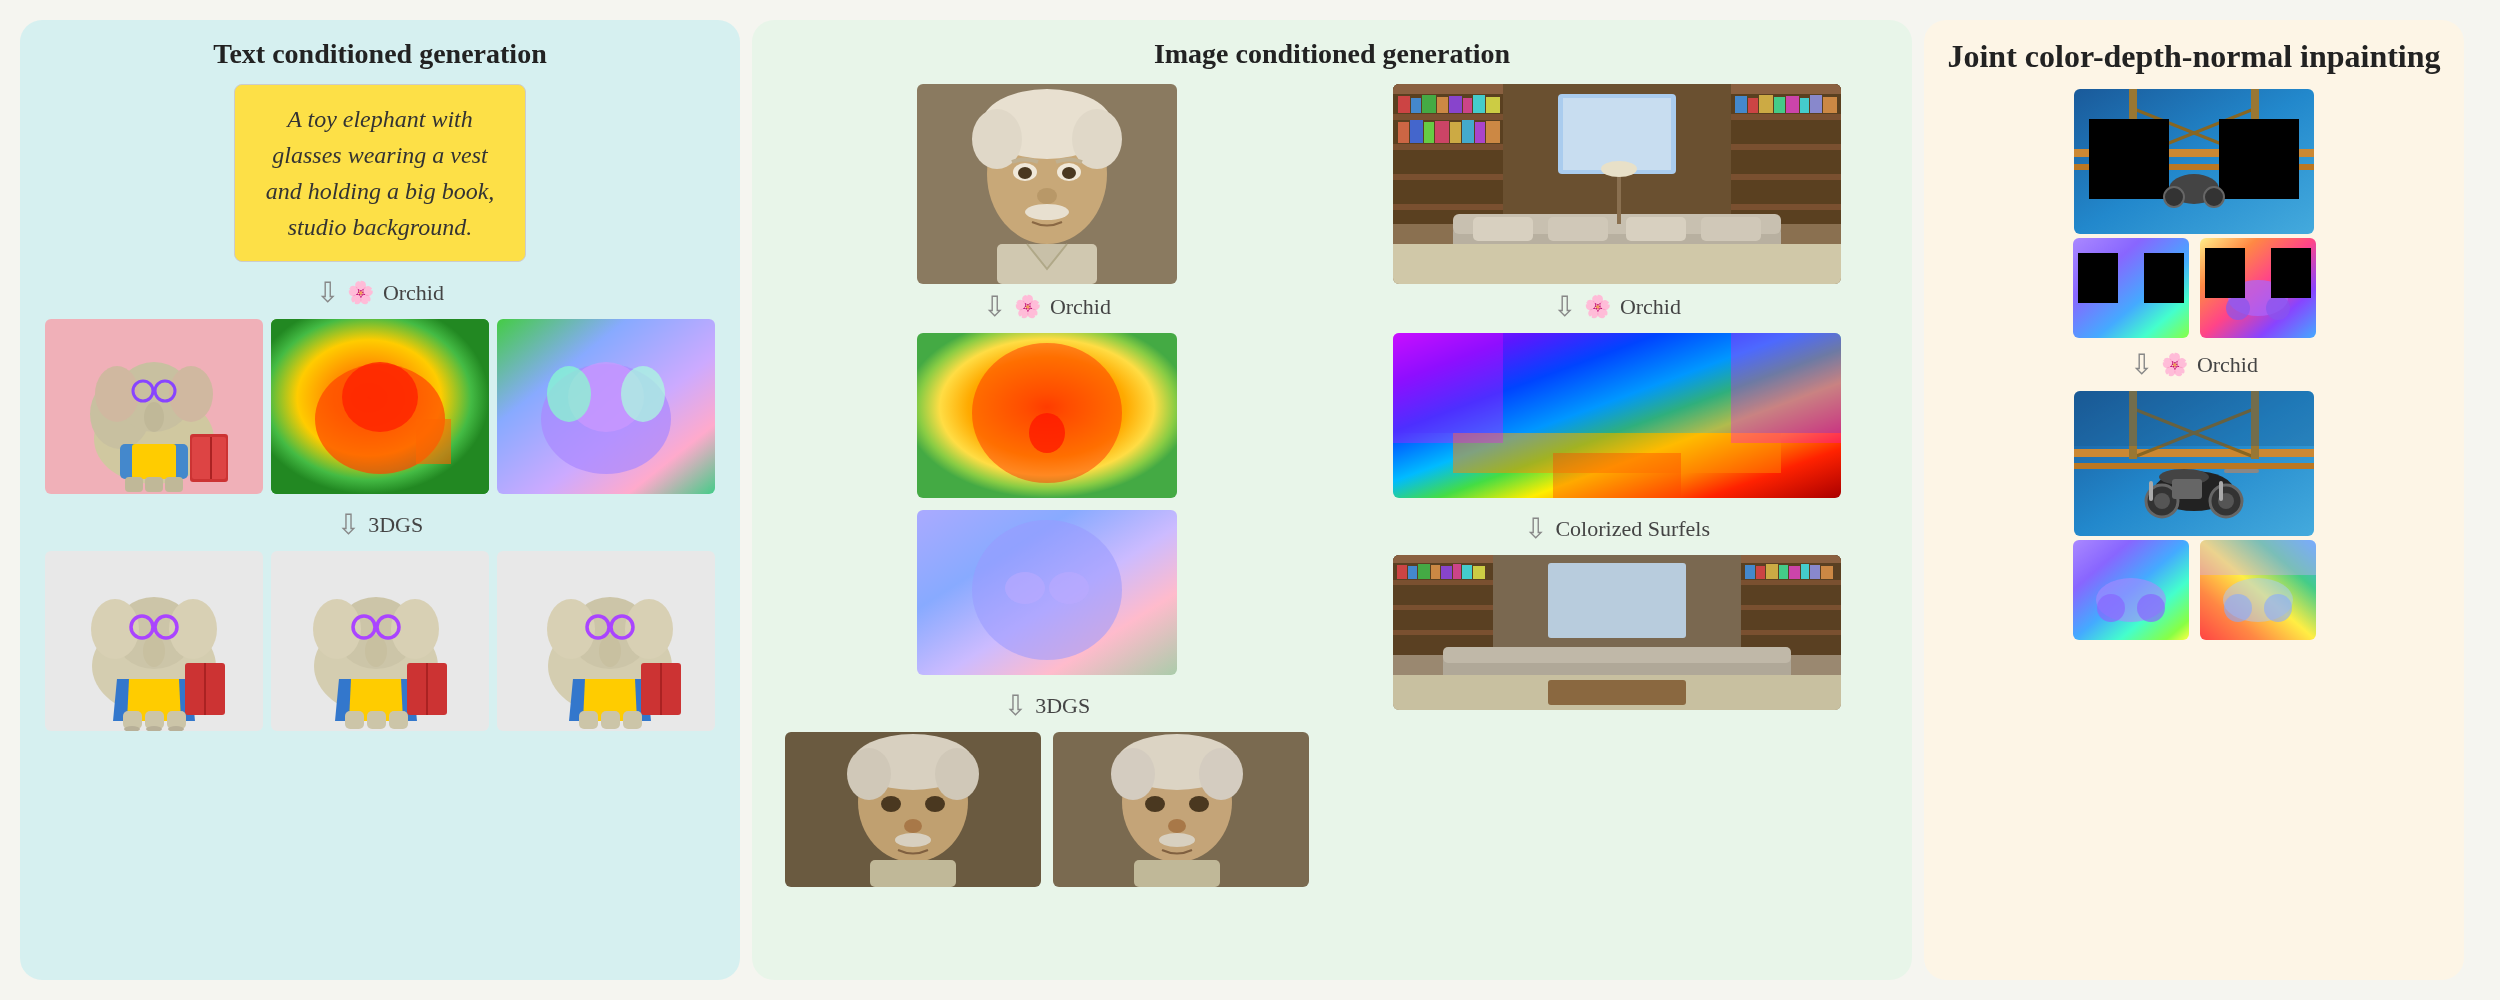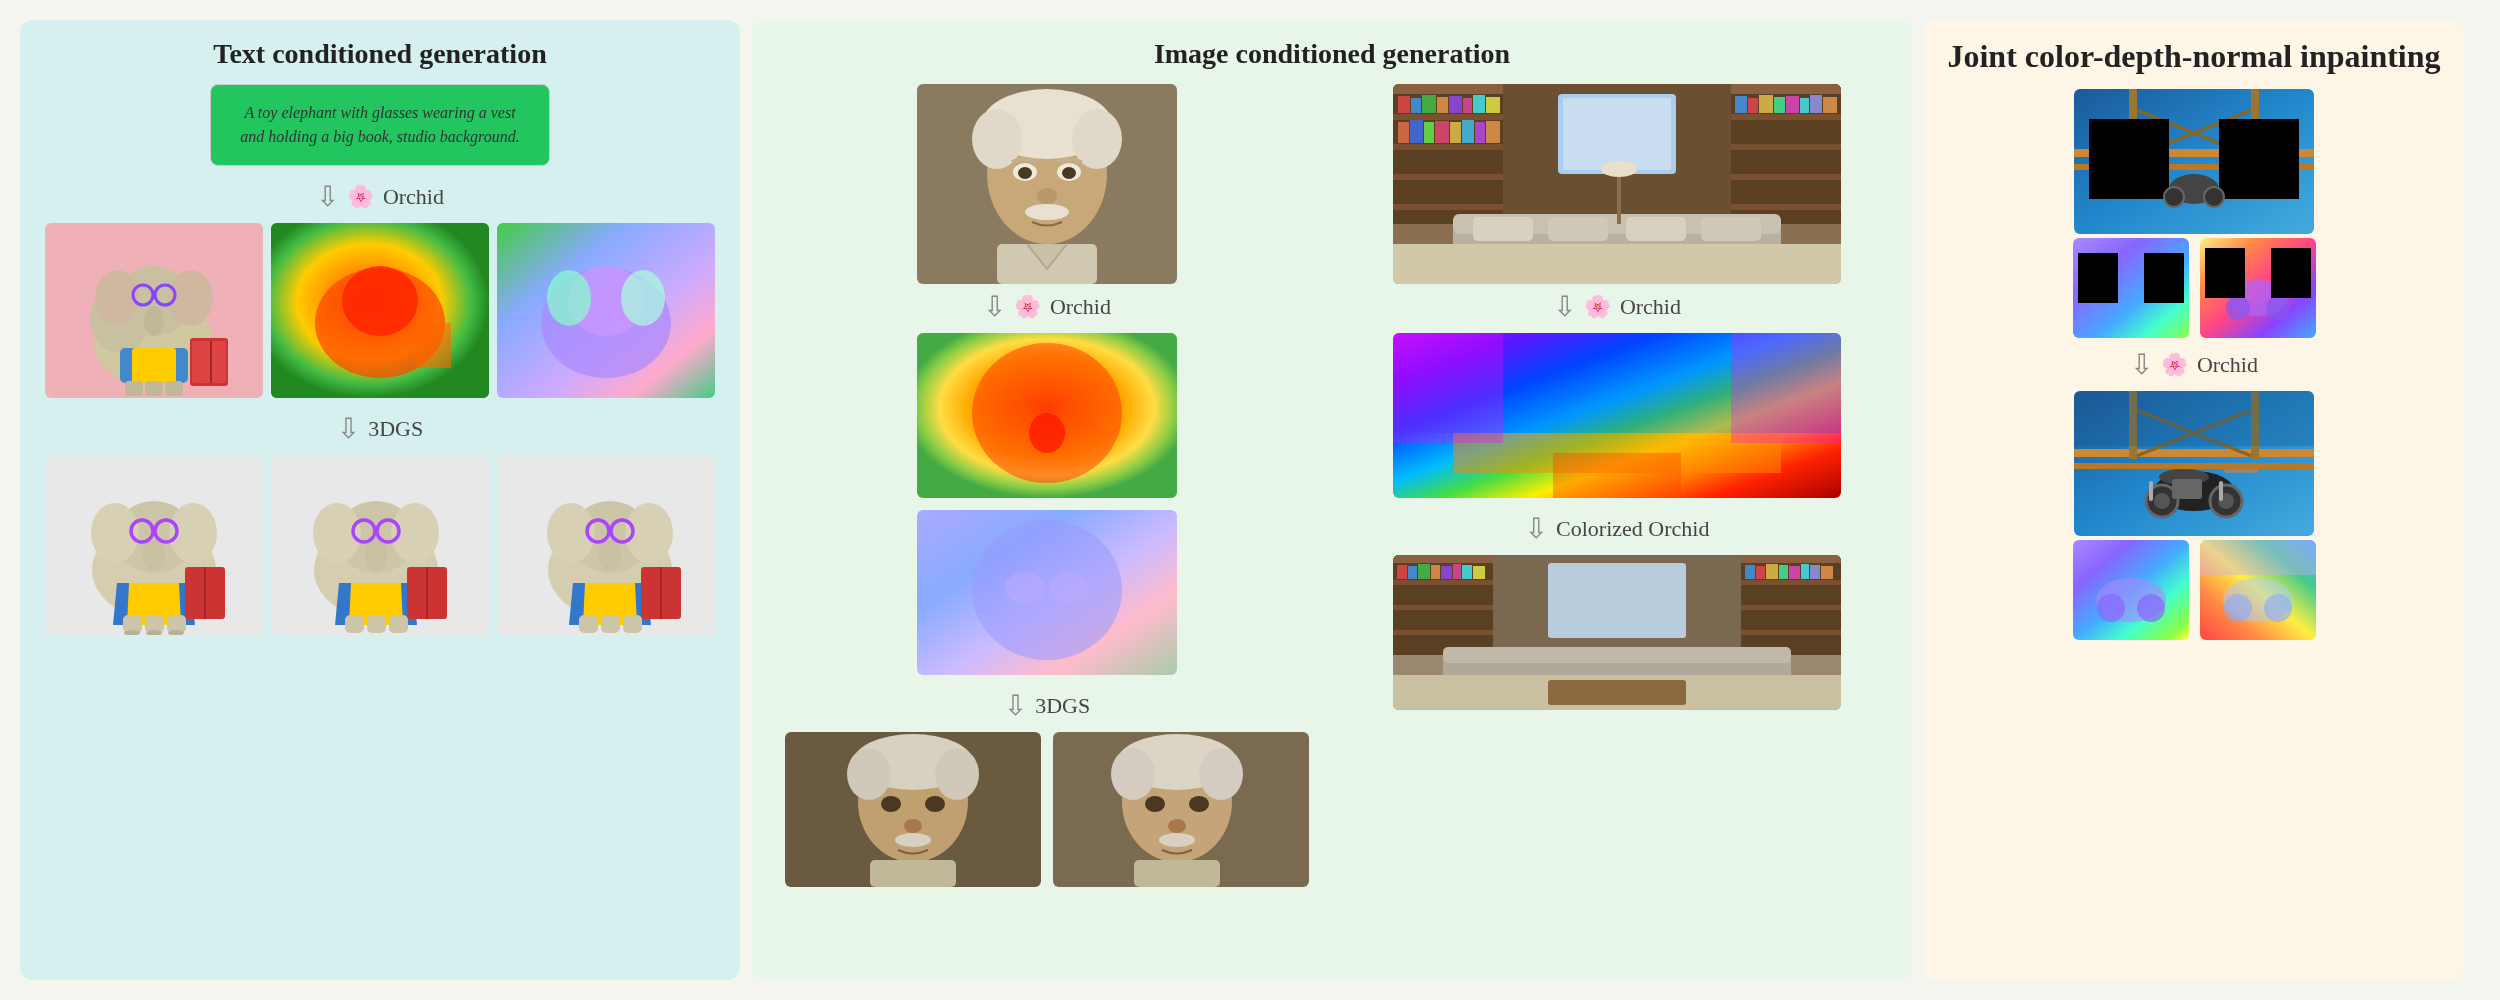--- a/index.html
+++ b/index.html
@@ -9,21 +9,21 @@
       background: #f5f5f0;
       font-family: 'Georgia', serif;
       display: flex;
       flex-direction: row;
       padding: 20px;
       gap: 12px;
       overflow: hidden;
     }
 
     .panel {
-      border-radius: 12px;
+      border-radius: 22px;
       padding: 18px 16px;
       display: flex;
       flex-direction: column;
       align-items: center;
     }
 
     .panel-blue {
       background: #d6f0f0;
       flex: 0 0 720px;
     }
@@ -41,28 +41,28 @@
     .panel-title {
       font-size: 28px;
       font-weight: bold;
       text-align: center;
       margin-bottom: 14px;
       color: #222;
     }
 
     
     .text-prompt-box {
-      background: #22c55e;
+      background: #fde047;
       border: 1.5px solid #ccc;
       border-radius: 8px;
       padding: 16px 20px;
-      width: 340px;
+      width: 292px;
       text-align: center;
       font-style: italic;
-      font-size: 16px;
+      font-size: 24px;
       color: #333;
       line-height: 1.5;
       margin-bottom: 8px;
     }
 
     .arrow-label {
       display: flex;
       align-items: center;
       gap: 8px;
       font-size: 22px;
@@ -523,21 +523,21 @@
             <rect x="60" y="100" width="328" height="40" fill="#ff8800" opacity="0.5"></rect>
             <rect x="160" y="120" width="128" height="45" fill="#ff4400" opacity="0.4"></rect>
             <rect x="0" y="0" width="110" height="110" fill="#ff00ff" opacity="0.3"></rect>
             <rect x="338" y="0" width="110" height="110" fill="#ff00ff" opacity="0.3"></rect>
           </svg>
         </div>
       </div>
 
       <div class="arrow-label">
         <span class="arrow-down">⇩</span>
-        <span>Colorized Orchid</span>
+        <span>Colorized Surfels</span>
       </div>
 
       <div class="image-row">
         <div class="img-placeholder" style="width:448px;height:155px;border-radius:6px;">
           <svg width="448" height="155" viewBox="0 0 448 155">
             <rect width="448" height="155" fill="#9a8870"></rect>
 
             <rect x="0" y="0" width="448" height="100" fill="#7a6850"></rect>
 
             <rect x="0" y="0" width="100" height="100" fill="#5a4022"></rect>

